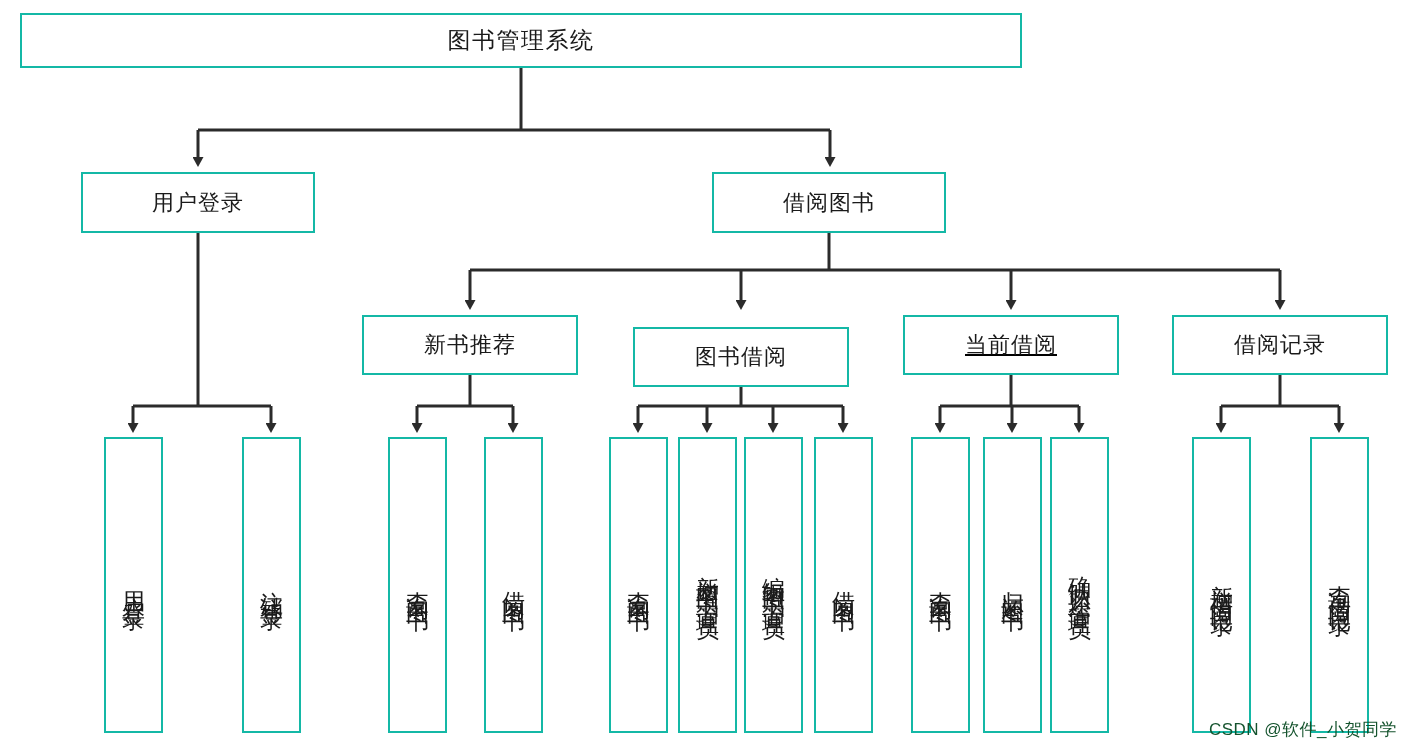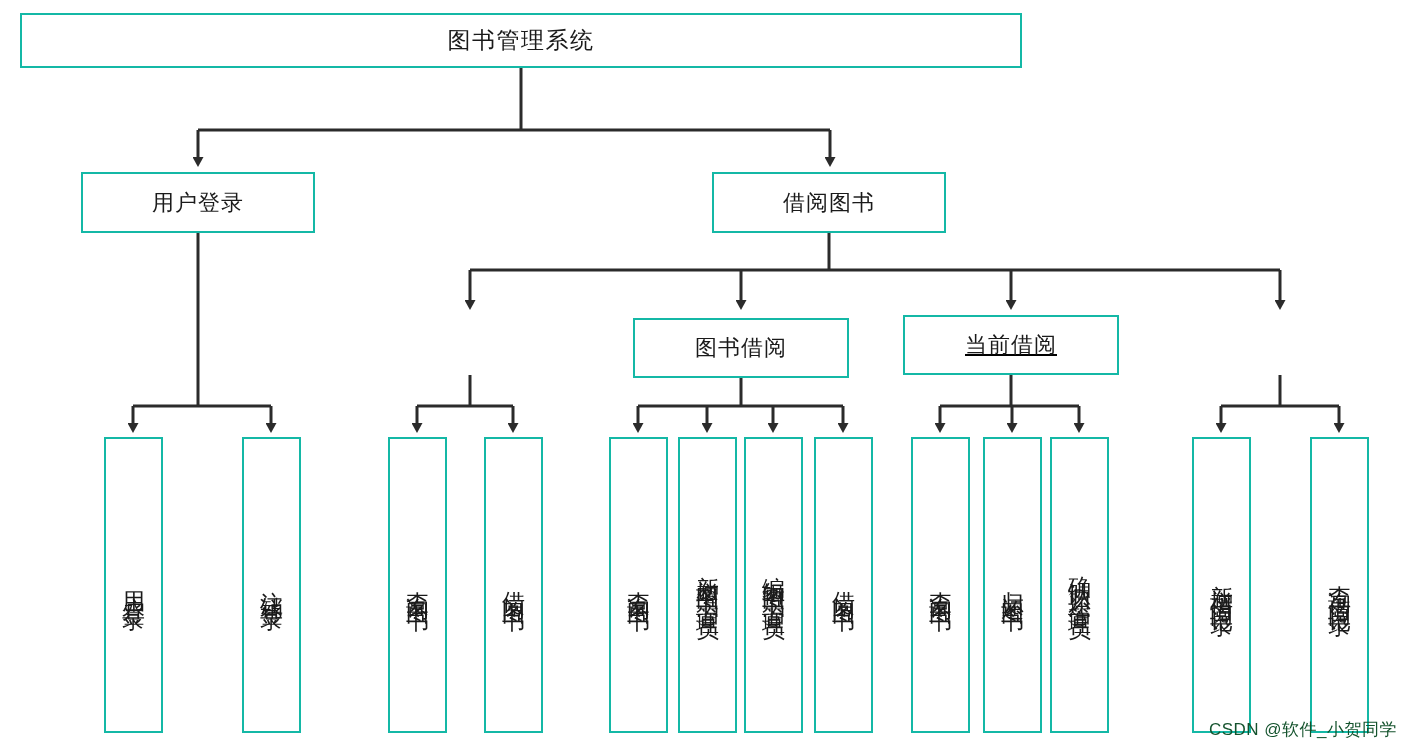--- a/index.html
+++ b/index.html
@@ -135,26 +135,32 @@
     <span class="node-label">图书管理系统</span>
   </div>
 
   <div class="node h" style="left:81px; top:172px; width:234px; height:61px;">
     <span class="node-label">用户登录</span>
   </div>
   <div class="node h" style="left:712px; top:172px; width:234px; height:61px;">
     <span class="node-label">借阅图书</span>
   </div>
 
-  <div class="node h" style="left:633px; top:318px; width:216px; height:60px;">
+  <div class="node h" style="left:362px; top:315px; width:216px; height:60px;">
+    <span class="node-label">新书推荐</span>
+  </div>
+  <div class="node h" style="left:633px; top:327px; width:216px; height:60px;">
     <span class="node-label">图书借阅</span>
   </div>
   <div class="node h" style="left:903px; top:315px; width:216px; height:60px;text-decoration:underline;">
     <span class="node-label">当前借阅</span>
   </div>
+  <div class="node h" style="left:1172px; top:315px; width:216px; height:60px;">
+    <span class="node-label">借阅记录</span>
+  </div>
 
   <div class="node v" style="left:104px; top:437px; width:59px; height:296px;">
     <span class="node-label">用户登录</span>
   </div>
   <div class="node v" style="left:242px; top:437px; width:59px; height:296px;">
     <span class="node-label">注销登录</span>
   </div>
 
   <div class="node v" style="left:388px; top:437px; width:59px; height:296px;">
     <span class="node-label">查询图书</span>

